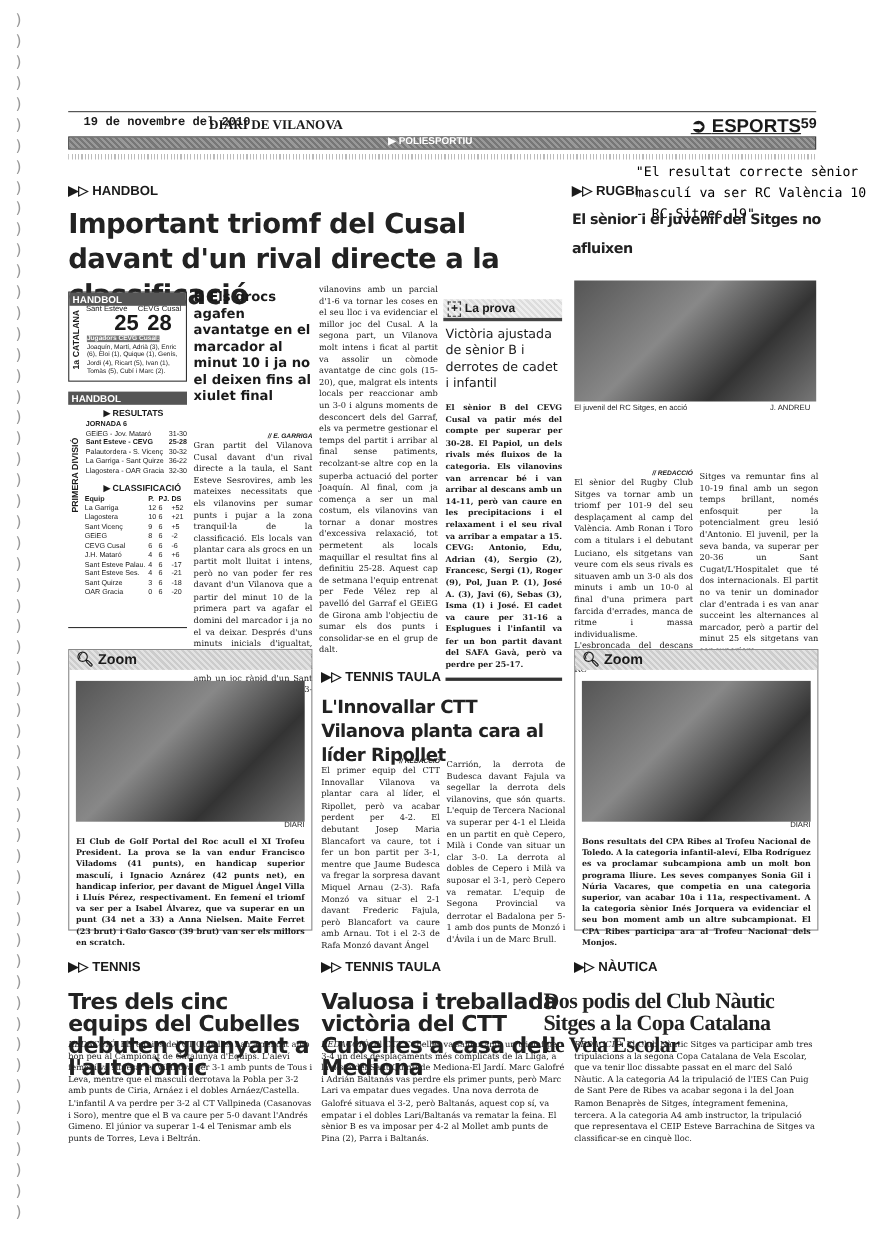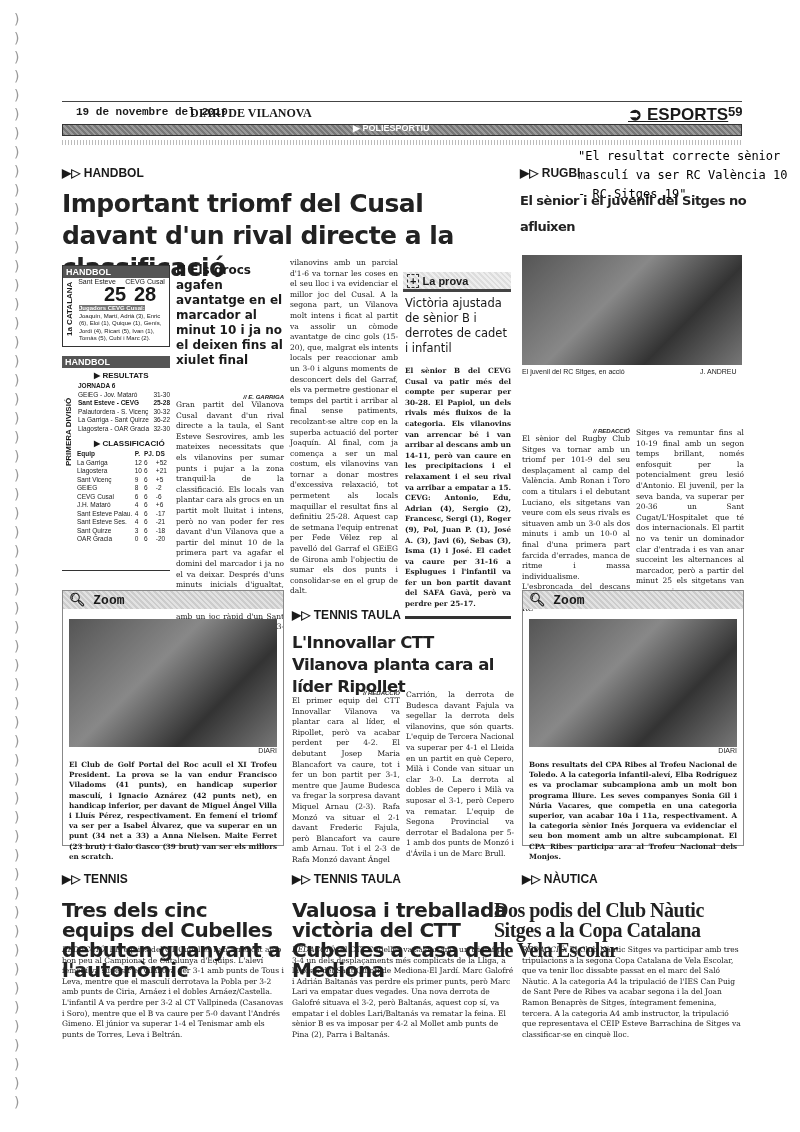--- a/index.html
+++ b/index.html
@@ -31,21 +31,21 @@
   .resbox .line { font-size: 6.5px; margin-left: 16px; line-height: 8.5px; }
   .resbox table { margin-left: 14px; font-size: 6.5px; border-collapse: collapse; width: 92px; }
   .resbox td { padding: 0 1px; line-height: 8.5px; }
   .col { font-size: 7.5px; line-height: 10.6px; text-align: justify; font-family: "DejaVu Serif", serif; }
   .byline { font-size: 6px; font-family: "Liberation Sans", sans-serif; font-style: italic; text-align: right; font-weight: bold; }
   .deck { font-family: "DejaVu Sans", sans-serif; font-weight: bold; font-size: 12px; line-height: 15px; }
   .labase { left: 403px; top: 272px; width: 108px; height: 20px; background: repeating-linear-gradient(45deg,#ddd 0 2px,#eee 2px 4px); border-bottom: 3px solid #444; font-family: "Liberation Sans", sans-serif; font-weight: bold; font-size: 11px; padding: 3px 4px; }
   .photo { background: linear-gradient(135deg,#555,#888 40%,#333 70%,#777); }
   .caption { font-family: "Liberation Sans", sans-serif; font-size: 7px; }
   .zoombox { border: 1px solid #888; }
-  .zoomhdr { height: 18px; background: repeating-linear-gradient(45deg,#ccc 0 2px,#e2e2e2 2px 4px); font-family: Liberation Mono, monospace; font-weight: bold; font-size: 13px; padding: 1px 6px; }
+  .zoomhdr { height: 18px; background: repeating-linear-gradient(45deg,#ccc 0 2px,#e2e2e2 2px 4px); font-family: Liberation Sans, sans-serif; font-weight: bold; font-size: 13px; padding: 1px 6px; }
   .zcap { font-size: 7.2px; line-height: 10.2px; font-weight: bold; padding: 0 6px; text-align: justify; }
   .h3 { font-size: 20px; line-height: 20px; }
   .brief { font-size: 7.5px; line-height: 10.6px; }
   .brief i { font-style: italic; }
 </style>
 </head>
 <body>
 
 <div class="binding">
   <span>)</span>

